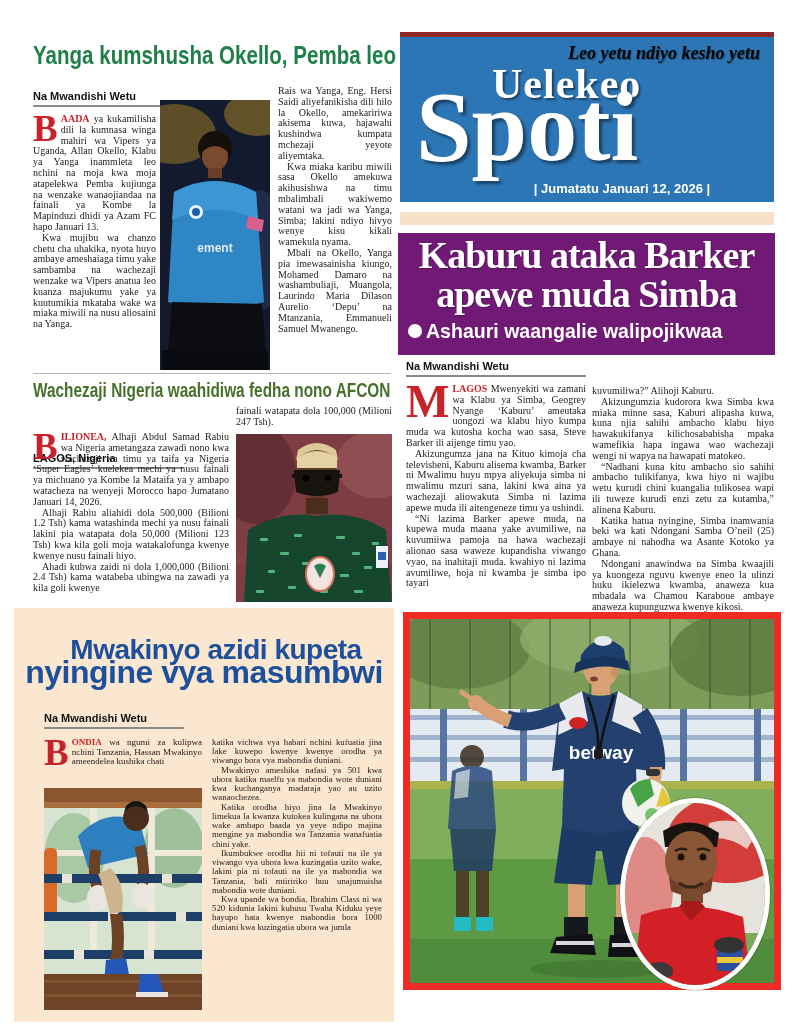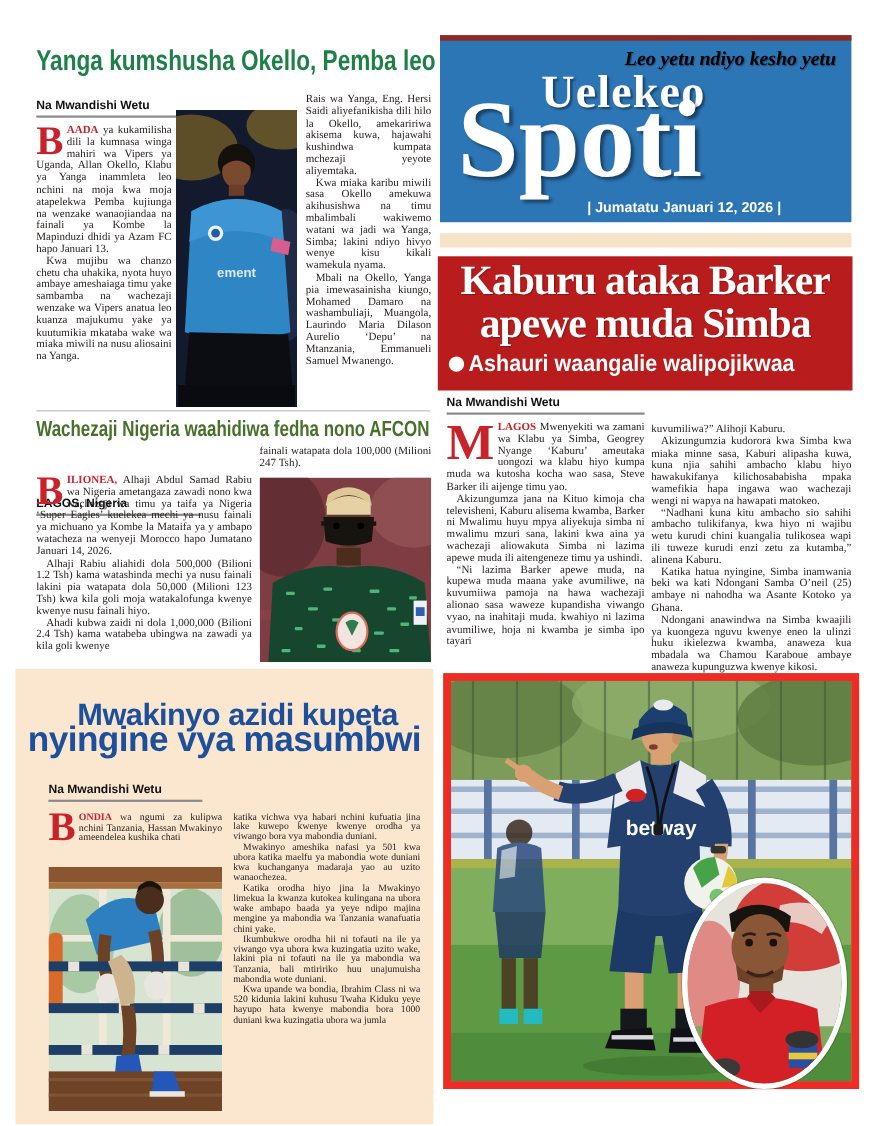--- a/index.html
+++ b/index.html
@@ -58,21 +58,21 @@
     text-shadow:3px 3px 3px rgba(0,0,0,.45);
   }
   #dateline {
     position:absolute; left:0; right:0; top:144px; text-align:center;
     font-family:"Liberation Sans", sans-serif; font-weight:bold; font-size:13px; color:#fff;
     padding-left:70px;
   }
   #cream-strip { left:400px; top:212px; width:374px; height:13px; background:#f6e2c6; }
 
   
-  #lead-box { left:398px; top:233px; width:377px; height:122px; background:#b91c1c; }
+  #lead-box { left:398px; top:233px; width:377px; height:122px; background:#701a75; }
   .lead-hl {
     font-family:"Liberation Serif", serif; font-weight:bold; color:#fff;
     font-size:38px; line-height:1; text-align:center; letter-spacing:-1px;
     text-shadow:1px 1px 1px rgba(0,0,0,.25); white-space:nowrap;
   }
   #lead-sub { position:absolute; left:10px; top:86px; display:flex; align-items:center; }
   #lead-sub .bullet { width:14px; height:14px; border-radius:50%; background:#fff; margin-right:4px; flex:none; }
   #lead-sub .txt {
     font-family:"Liberation Sans", sans-serif; font-weight:bold; font-size:21px; color:#fff;
     white-space:nowrap; transform:scaleX(.93); transform-origin:left center;

